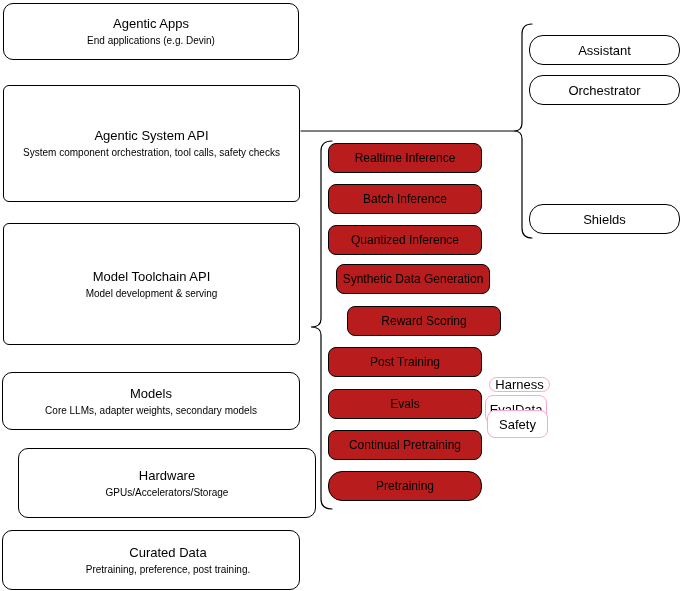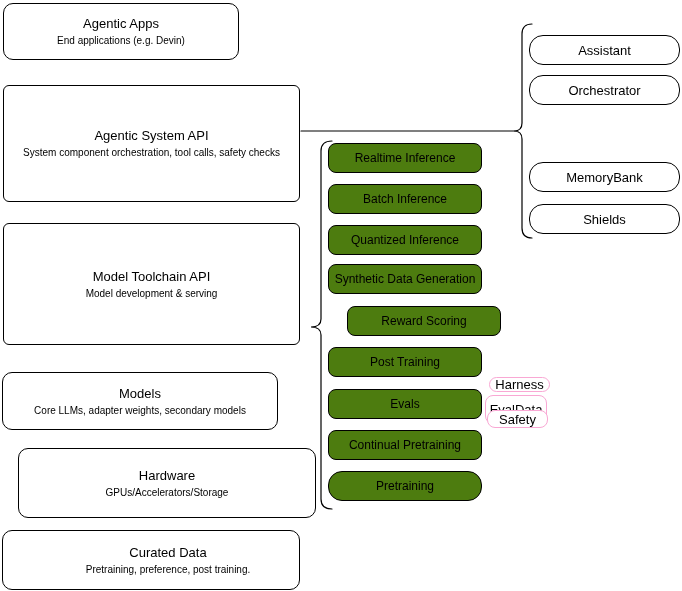--- a/index.html
+++ b/index.html
@@ -45,21 +45,21 @@
     margin-top: 2px;
     white-space: nowrap;
   }
   .r10 { border-radius: 10px; }
   .r27 { border-radius: 6px; }
   .mid-item {
     position: absolute;
     left: 328px;
     width: 154px;
     height: 30px;
-    background: #4d7c0f;
+    background: #b91c1c;
     border: 1px solid #000000;
     border-radius: 8px;
     box-sizing: border-box;
     display: flex;
     align-items: center;
     justify-content: center;
     font-size: 12px;
     white-space: nowrap;
     z-index: 2;
   }
@@ -98,62 +98,61 @@
 <body>
 
 <div class="canvas">
 
   <svg class="overlay" width="682" height="591" viewBox="0 0 682 591" fill="none" stroke="#000000" stroke-width="1.2" stroke-linecap="round">
     <path d="M 301 131 L 514 131"></path>
     <path d="M 532 24 Q 522 24 522 34 L 522 123 Q 522 131 514 131 Q 522 131 522 139 L 522 228 Q 522 238 532 238"></path>
     <path d="M 332 141 Q 321 141 321 151 L 321 319 Q 321 327 311 327 Q 321 327 321 335 L 321 499 Q 321 509 332 509"></path>
   </svg>
 
-  <div class="stack-box r10" style="left:3px; top:3px; width:236px; height:57px;">
+  <div class="stack-box r10" style="left:3px; top:3px; width:296px; height:57px;">
     <div class="title">Agentic Apps</div>
     <div class="subtitle">End applications (e.g. Devin)</div>
   </div>
 
   <div class="stack-box r27" style="left:3px; top:85px; width:297px; height:117px;">
     <div class="title">Agentic System API</div>
     <div class="subtitle">System component orchestration, tool calls, safety checks</div>
   </div>
 
   <div class="stack-box r27" style="left:3px; top:223px; width:297px; height:122px;">
     <div class="title">Model Toolchain API</div>
     <div class="subtitle">Model development &amp; serving</div>
   </div>
 
-  <div class="stack-box r10" style="left:2px; top:372px; width:276px; height:58px;">
+  <div class="stack-box r10" style="left:2px; top:372px; width:298px; height:58px;">
     <div class="title">Models</div>
     <div class="subtitle">Core LLMs, adapter weights, secondary models</div>
   </div>
 
   <div class="stack-box r10" style="left:18px; top:448px; width:298px; height:70px;">
     <div class="title">Hardware</div>
     <div class="subtitle">GPUs/Accelerators/Storage</div>
   </div>
 
   <div class="stack-box r10" style="left:2px; top:530px; width:298px; height:60px;padding-left:34px;">
     <div class="title">Curated Data</div>
     <div class="subtitle">Pretraining, preference, post training.</div>
   </div>
 
   <div class="mid-item" style="top:143px;">Realtime Inference</div>
   <div class="mid-item" style="top:184px;">Batch Inference</div>
   <div class="mid-item" style="top:225px;">Quantized Inference</div>
-  <div class="mid-item" style="top:264px;">Synthetic Data Generation</div>
+  <div class="mid-item" style="top:264px;margin-left:8px;">Synthetic Data Generation</div>
   <div class="mid-item" style="top:306px;margin-left:19px;">Reward Scoring</div>
   <div class="mid-item" style="top:347px;">Post Training</div>
   <div class="mid-item" style="top:389px;">Evals</div>
   <div class="mid-item" style="top:430px;">Continual Pretraining</div>
   <div class="mid-item" style="top:471px;border-radius:14px;">Pretraining</div>
 
   <div class="pill" style="left:471px; top:377px; width:61px; height:15px;">Harness</div>
   <div class="pill" style="left:467px; top:395px; width:62px; height:29px;">EvalData</div>
-  <div class="pill" style="left:469px; top:410px; width:61px; height:18px;">Safety</div>
+  <div class="pill" style="left:469px; top:410px; width:61px; height:28px;">Safety</div>
 
   <div class="right-item" style="top:35px;">Assistant</div>
   <div class="right-item" style="top:75px;">Orchestrator</div>
-  <div class="right-item" style="top:162px;">MemoryBank</div>
   <div class="right-item" style="top:204px;">Shields</div>
 
 </div>
 
 </body></html>

